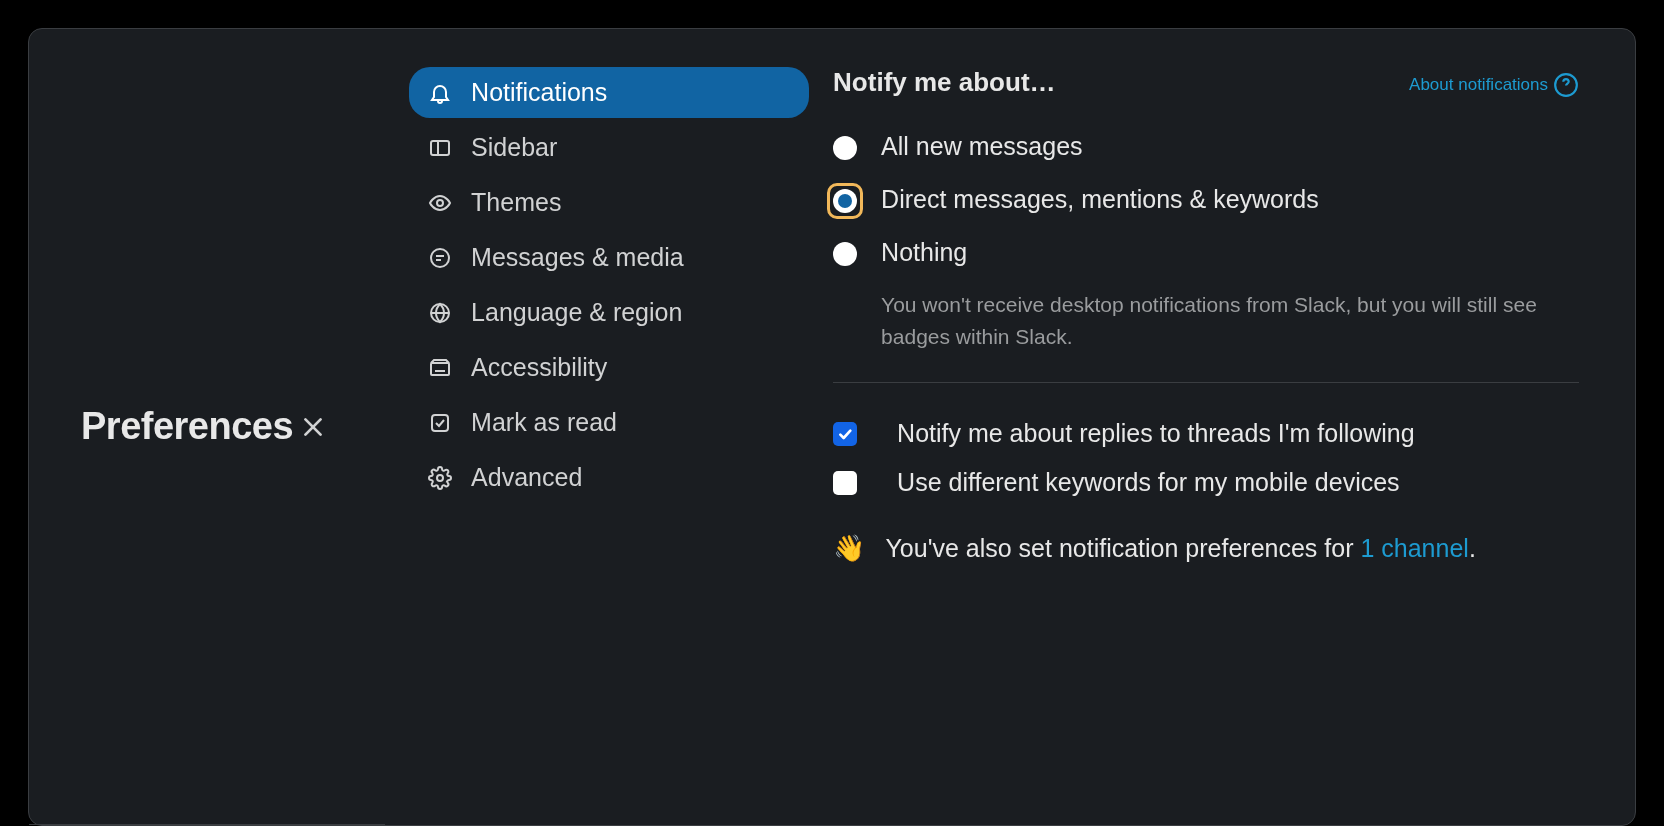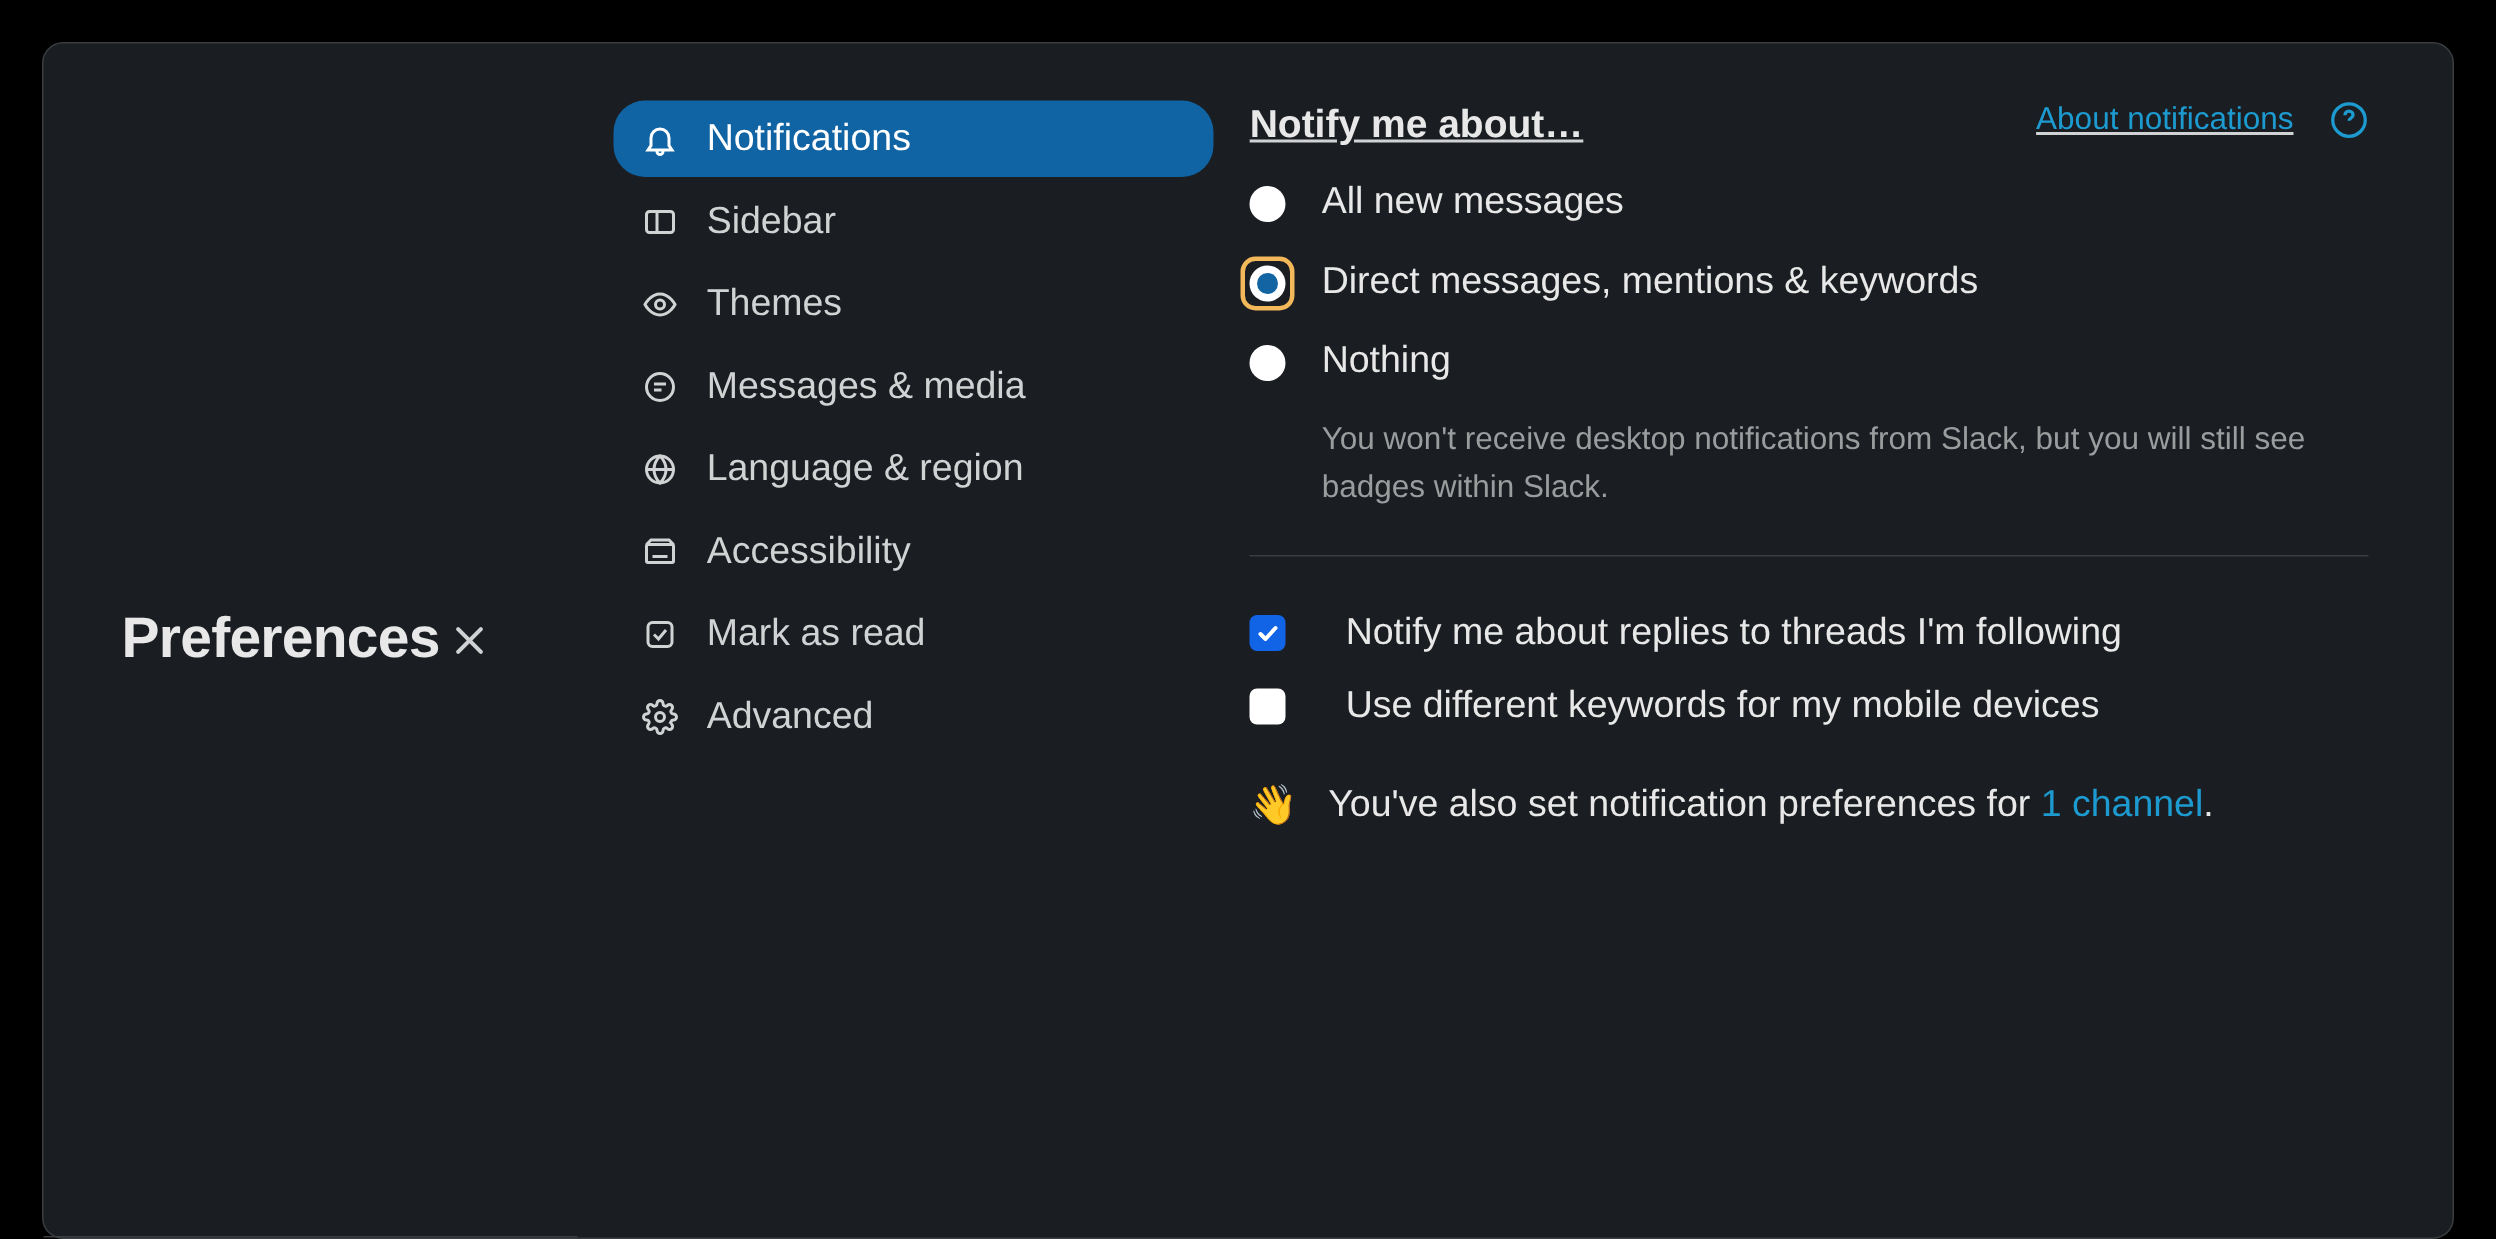--- a/index.html
+++ b/index.html
@@ -74,35 +74,34 @@
   }
   .sidebar-item .icon svg { stroke: currentColor; fill: none; }
   .content {
     flex: 1;
     padding: 38px 56px 0 0;
     color: #d1d2d3;
   }
   .section-header {
     display: flex;
     justify-content: space-between;
-    align-items: flex-start;
-    margin-bottom: 22px;
-    text-decoration: underline;
+    align-items: flex-end;
+    margin-bottom: 34px;
   }
   .section-title {
     font-size: 26px;
     font-weight: 700;
     color: #e8e8e8;
   }
   .help-link {
     color: #1d9bd1;
-    font-size: 21px;
-    display: flex;
-    align-items: center;
-    gap: 24px;
+    font-size: 17px;
+    display: flex;
+    align-items: center;
+    gap: 5px;
     cursor: pointer;
   }
   .help-link svg { stroke: currentColor; fill: none; }
   .radio-row {
     display: flex;
     align-items: flex-start;
     gap: 24px;
     margin-bottom: 24px;
     cursor: pointer;
   }

